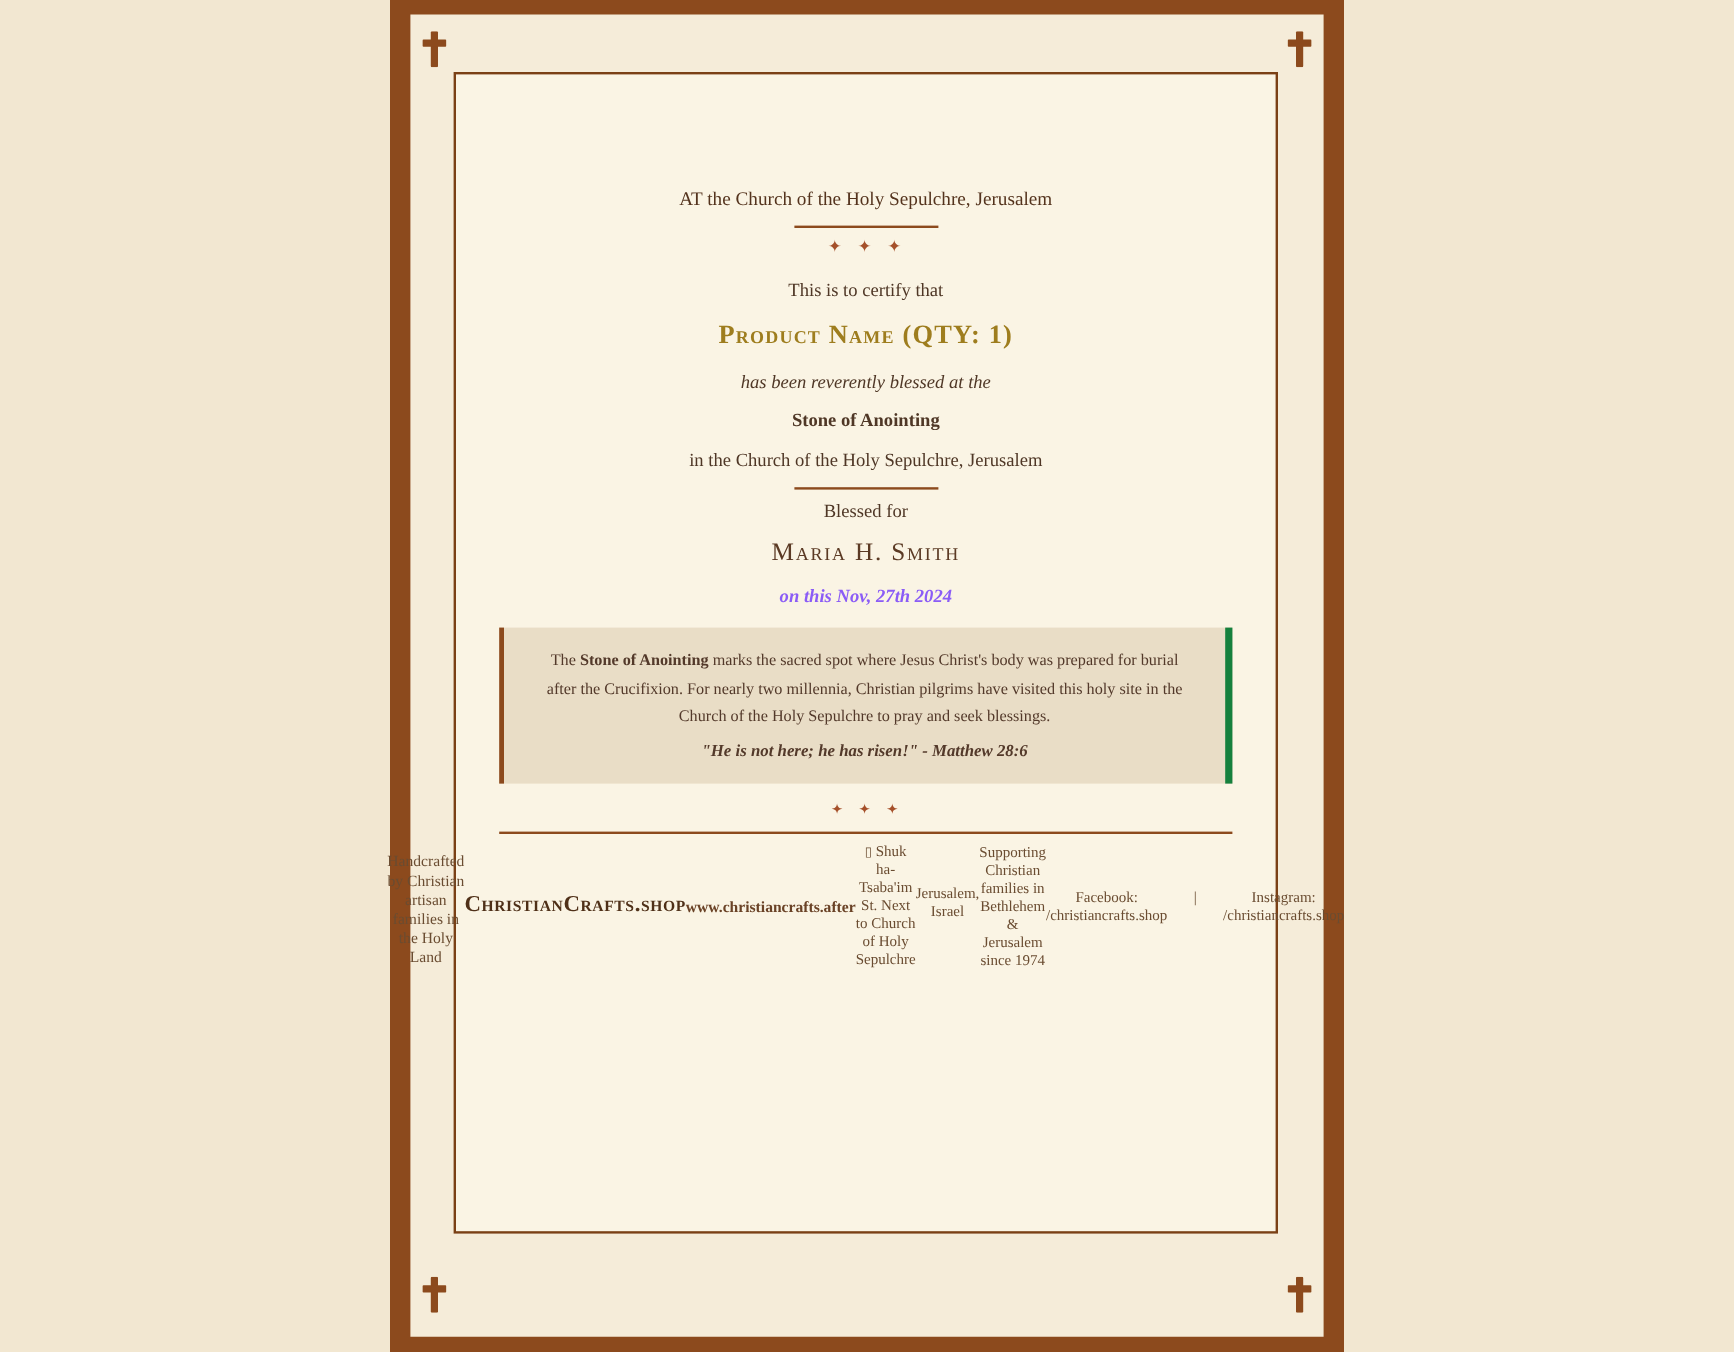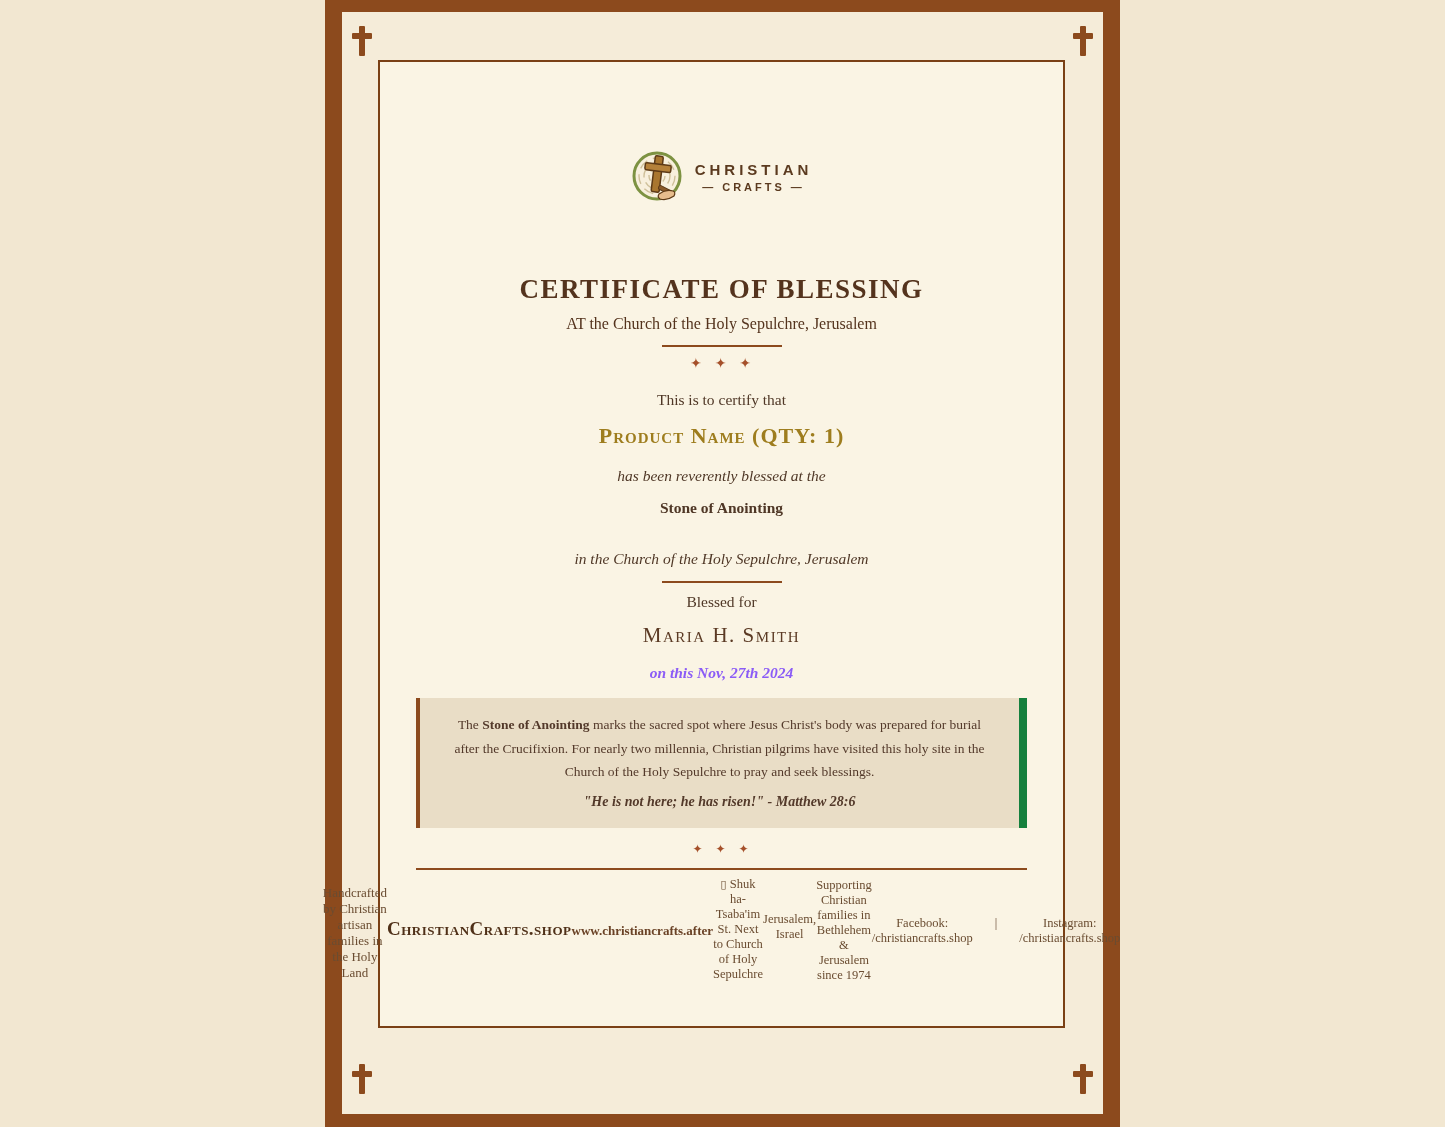--- a/index.html
+++ b/index.html
@@ -49,33 +49,33 @@
   .divider-short { margin-top:12px; width:120px; height:2px; background:#8c4a1d; }
   .diamonds { margin-top:8px; color:#a5502a; font-size:14px; letter-spacing:2px; display:flex; gap:11px; font-family:"DejaVu Sans",sans-serif; }
 
   .certify  { margin-top:20px; font-size:15.5px; }
   .product  {
     margin-top:14px; font-size:22px; font-weight:bold;
     font-variant:small-caps; letter-spacing:1px; color:#9e7d1e;
   }
   .blessed-line { margin-top:18px; font-size:15.5px; font-weight:normal; font-style:italic; }
   .site-name    { margin-top:14px; font-size:15.5px; font-weight:bold; }
-  .church-line  { margin-top:33px; font-size:15.5px;font-style:italic; }
+  .church-line  { margin-top:15px; font-size:15.5px; }
   .divider-short.two { margin-top:13px; }
   .blessed-for  { margin-top:10px; font-size:15.5px; }
   .recipient    {
     margin-top:12px; font-size:21px; font-weight:normal;
     font-variant:small-caps; letter-spacing:1.5px; color:#5b3a24;
   }
   .date-line { margin-top:16px; font-size:15.5px; font-style:italic; font-weight:bold; color:#8b5cf6; }
 
   .info-box {
     margin-top:16px; width:611px;
     background:#e9ddc6;
-    border-left:4px solid #8c4a1d; border-right:8px solid #15803d;
+    border-left:4px solid #8c4a1d; border-right:6px solid #15803d;
     padding:15px 26px 18px;
     text-align:center;
     color:#53392a;
   }
   .info-box p { font-size:13.5px; line-height:1.75; }
   .info-box .quote { margin-top:10px; font-size:14px; font-weight:bold; font-style:italic; }
 
   .diamonds.two { margin-top:14px; font-size:12px; }
   .divider-full { margin-top:12px; width:611px; height:2px; background:#8c4a1d; }
 
@@ -109,40 +109,21 @@
     <rect x="7" y="0" width="6" height="30" rx="1" fill="#8c4a1d"></rect>
       <rect x="0" y="7" width="20" height="6" rx="1" fill="#8c4a1d"></rect>
   </svg>
   <svg class="corner-cross br" viewBox="0 0 20 30">
     <rect x="7" y="0" width="6" height="30" rx="1" fill="#8c4a1d"></rect>
       <rect x="0" y="7" width="20" height="6" rx="1" fill="#8c4a1d"></rect>
   </svg>
 
   <div class="panel">
 
-    <div class="logo-row">
-      <svg class="logo-mark" viewBox="0 0 54 58">
-        <circle cx="26" cy="28" r="23" fill="#f8f0dd" stroke="#7d9242" stroke-width="3"></circle>
-        <circle cx="26" cy="28" r="18" fill="none" stroke="#cfc09a" stroke-width="1.4" stroke-dasharray="10 6"></circle>
-        <circle cx="26" cy="28" r="13" fill="none" stroke="#cfc09a" stroke-width="1.4" stroke-dasharray="8 5"></circle>
-        <circle cx="26" cy="28" r="8" fill="none" stroke="#cfc09a" stroke-width="1.4" stroke-dasharray="6 4"></circle>
-        <g transform="rotate(7 26 28)">
-          <rect x="22" y="8" width="8" height="36" rx="1.5" fill="#a9762f" stroke="#5d3a16" stroke-width="1.5"></rect>
-          <rect x="13" y="16" width="26" height="7" rx="1.5" fill="#b5813a" stroke="#5d3a16" stroke-width="1.5"></rect>
-        </g>
-        <rect x="27" y="40" width="14" height="4" rx="1.5" transform="rotate(28 34 42)" fill="#8a5a28" stroke="#5d3a16" stroke-width="1"></rect>
-        <path d="M28 46 q7 -5 14 -3 q3 1 1 5 q-7 5 -14 3 q-3 -2 -1 -5 z" fill="#e7bd8d" stroke="#5d3a16" stroke-width="1.2"></path>
-      </svg>
-      <div class="logo-text">
-        <span class="logo-line1">CHRISTIAN</span>
-        <span class="logo-line2">— CRAFTS —</span>
-      </div>
-    </div>
 
-    <div class="title">CERTIFICATE OF BLESSING</div>
     <div class="subtitle">AT the Church of the Holy Sepulchre, Jerusalem</div>
 
     <div class="divider-short"></div>
     <div class="diamonds">
       <span>✦</span>
       <span>✦</span>
       <span>✦</span>
     </div>
 
     <div class="certify">This is to certify that</div>

